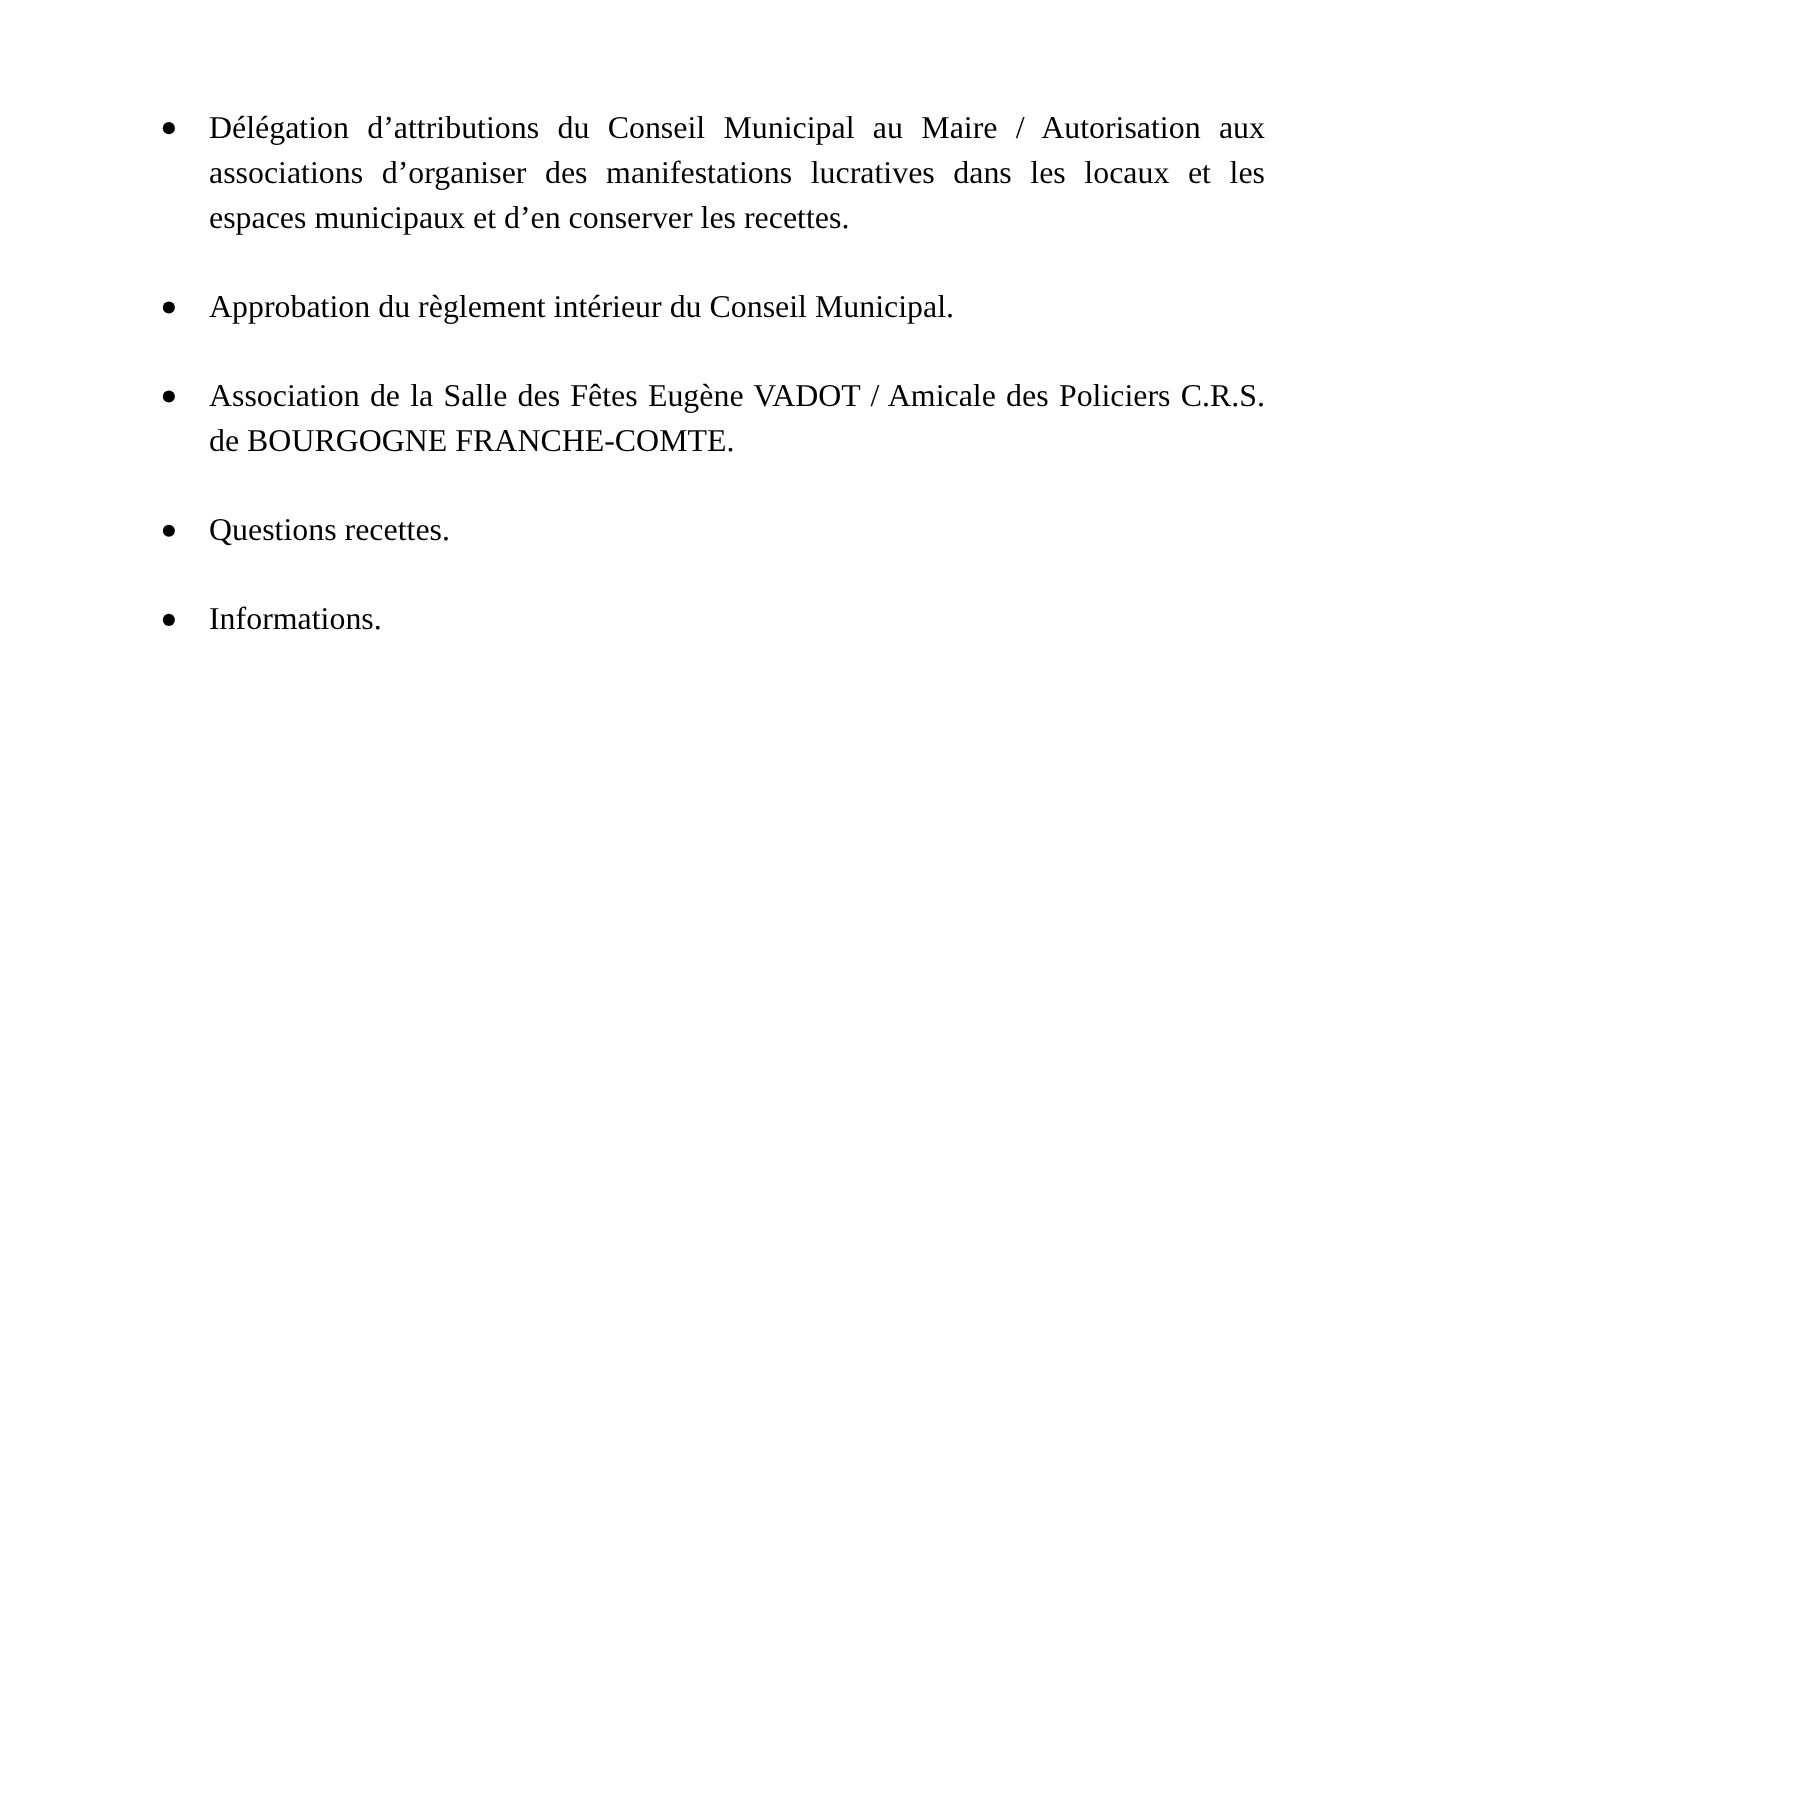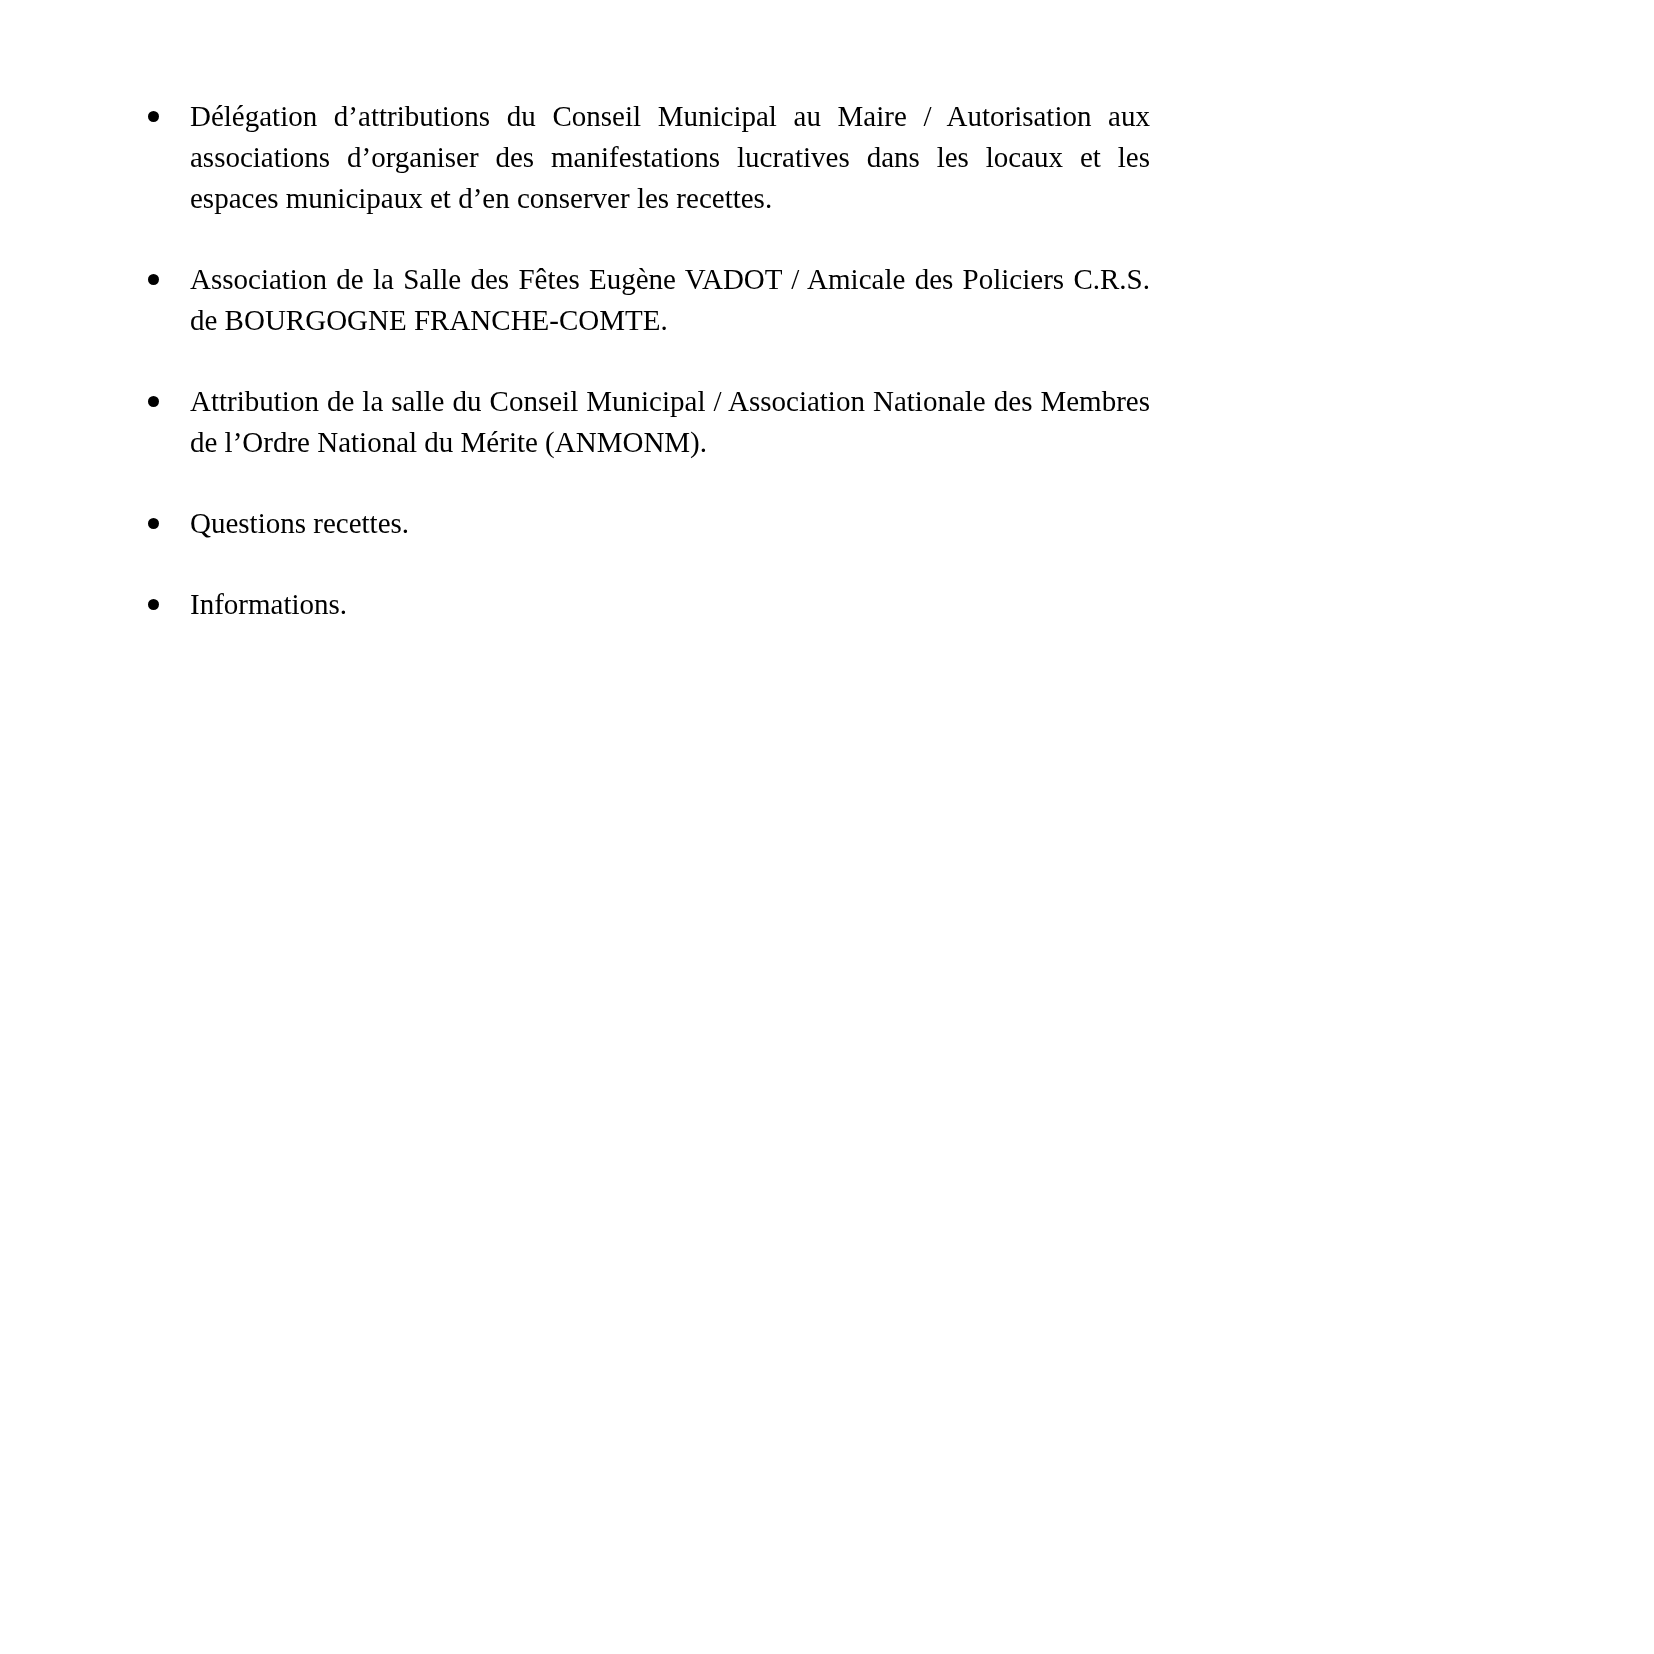--- a/index.html
+++ b/index.html
@@ -49,31 +49,31 @@
 <body>
 
 <div class="doc-page">
   <ul class="agenda-list">
 
       <li class="agenda-item">
         <span class="bullet-dot"></span>
         <span class="item-text">Délégation d’attributions du Conseil Municipal au Maire / Autorisation aux associations d’organiser des manifestations lucratives dans les locaux et les espaces municipaux et d’en conserver les recettes.</span>
       </li>
 
+      <li class="agenda-item">
+        <span class="bullet-dot"></span>
+        <span class="item-text">Approbation du règlement intérieur du Conseil Municipal.</span>
+      </li>
 
 
       <li class="agenda-item">
         <span class="bullet-dot"></span>
         <span class="item-text">Association de la Salle des Fêtes Eugène VADOT / Amicale des Policiers C.R.S. de BOURGOGNE FRANCHE-COMTE.</span>
       </li>
 
-      <li class="agenda-item">
-        <span class="bullet-dot"></span>
-        <span class="item-text">Attribution de la salle du Conseil Municipal / Association Nationale des Membres de l’Ordre National du Mérite (ANMONM).</span>
-      </li>
 
       <li class="agenda-item">
         <span class="bullet-dot"></span>
         <span class="item-text">Questions recettes.</span>
       </li>
 
       <li class="agenda-item">
         <span class="bullet-dot"></span>
         <span class="item-text">Informations.</span>
       </li>

